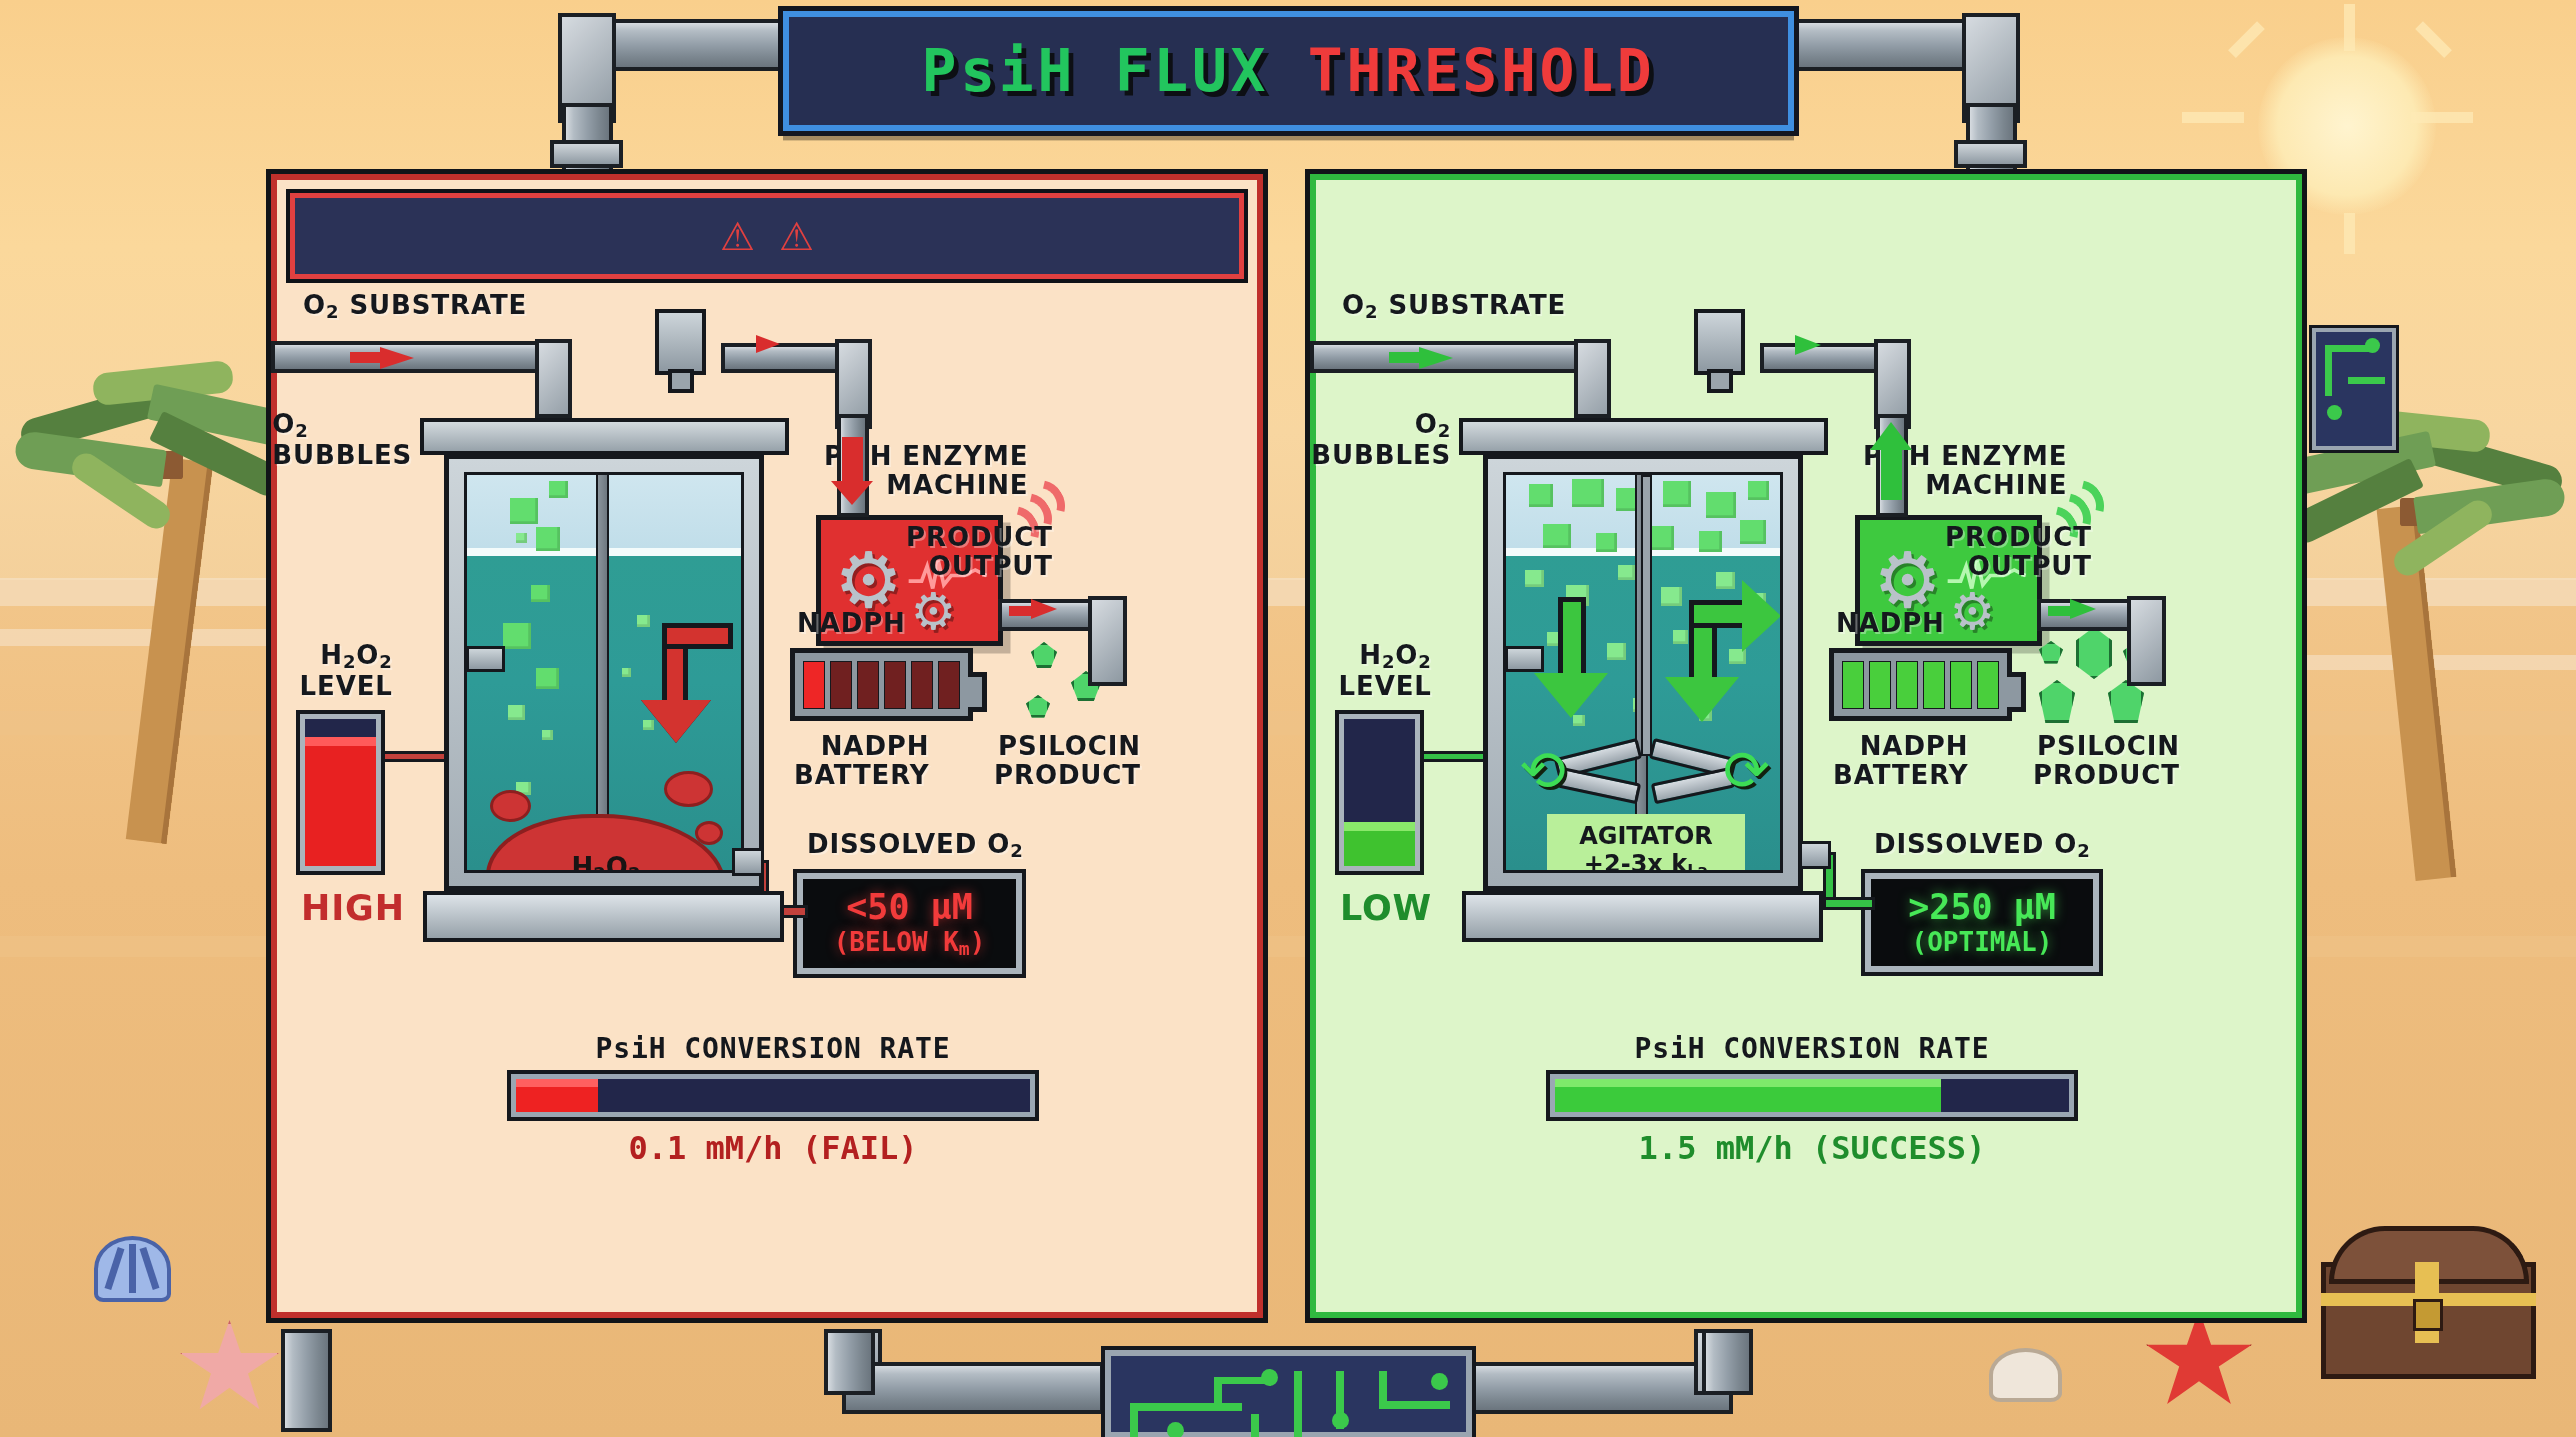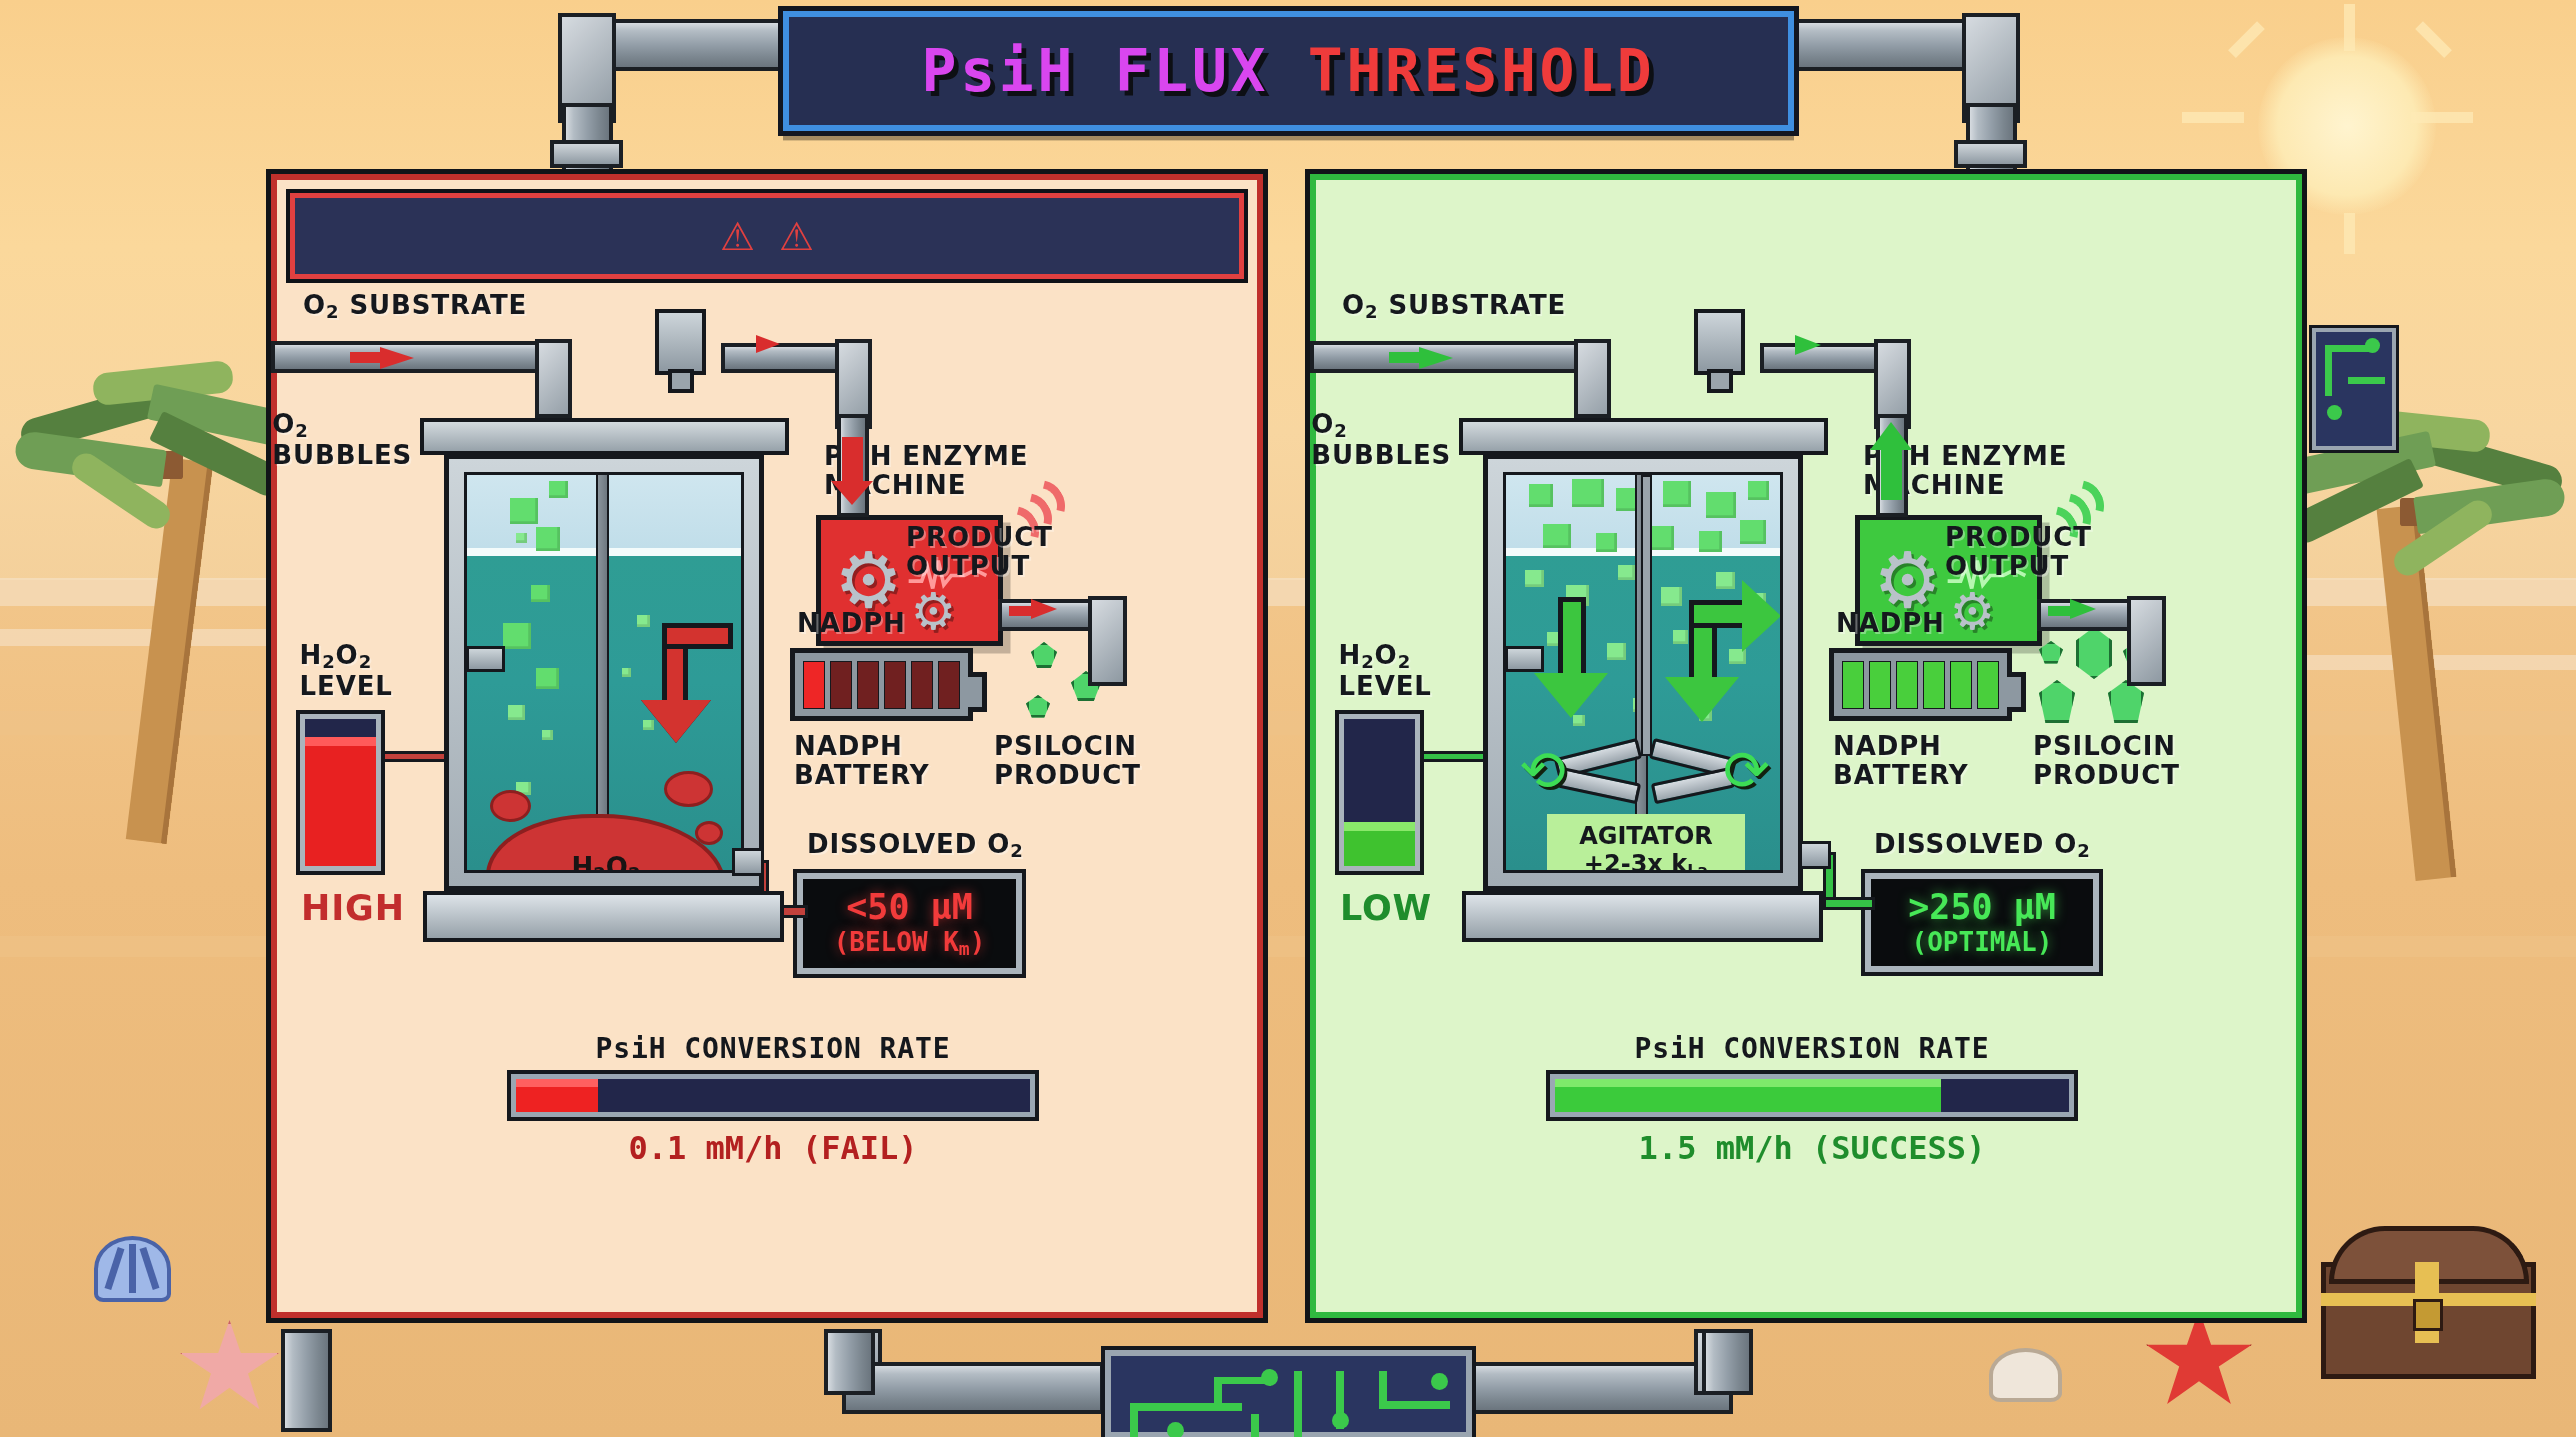--- a/index.html
+++ b/index.html
@@ -93,21 +93,21 @@
     z-index:6;
     display:flex; align-items:center; justify-content:center;
     box-shadow: 0 9.4px 0 rgba(0,0,0,.35);
   }
   #title-text {
     font-family:"DejaVu Sans Mono", monospace;
     font-weight:bold; font-size:58px; letter-spacing:3.7px;
     white-space:nowrap;
     text-shadow: 4.7px 4.7px 0 #0d0f14;
   }
-  #title-text .a { color:#d946ef; }
+  #title-text .a { color:#22c55e; }
   #title-text .b { color:#ef3b3b; }
 
   
   .panel {
     position:absolute; top:174px; width:992px; height:1144px;
     z-index:5;
     outline:5.6px solid #111418;
   }
   #panel-left  { left:271px;  background:#fbe2c6; border:6.6px solid #c0302c; }
   #panel-right { left:1310px; background:#ddf5c9; border:6.6px solid #2fb93f; }
@@ -131,20 +131,21 @@
 
   .panel-body { position:absolute; left:0; top:103px; width:100%; height:1041px; }
 
   
   .lbl {
     position:absolute;
     font-family:"DejaVu Sans", sans-serif;
     font-weight:bold; font-size:26px; color:#15181d;
     letter-spacing:0.9px; line-height:1.12; white-space:pre-line;
     text-shadow: 1.9px 1.9px 0 rgba(255,255,255,.35);
+    text-align: right;
   }
   .lbl sub { font-size:18px; vertical-align:-3.7px; }
 
   
   .reactor { position:absolute; }
   .reactor .cap {
     position:absolute; left:-24px; top:26px; width:calc(100% + 49px); height:37px;
     background: linear-gradient(180deg,#d3dade,#97a2aa);
     border:4.7px solid #15181d;
   }

